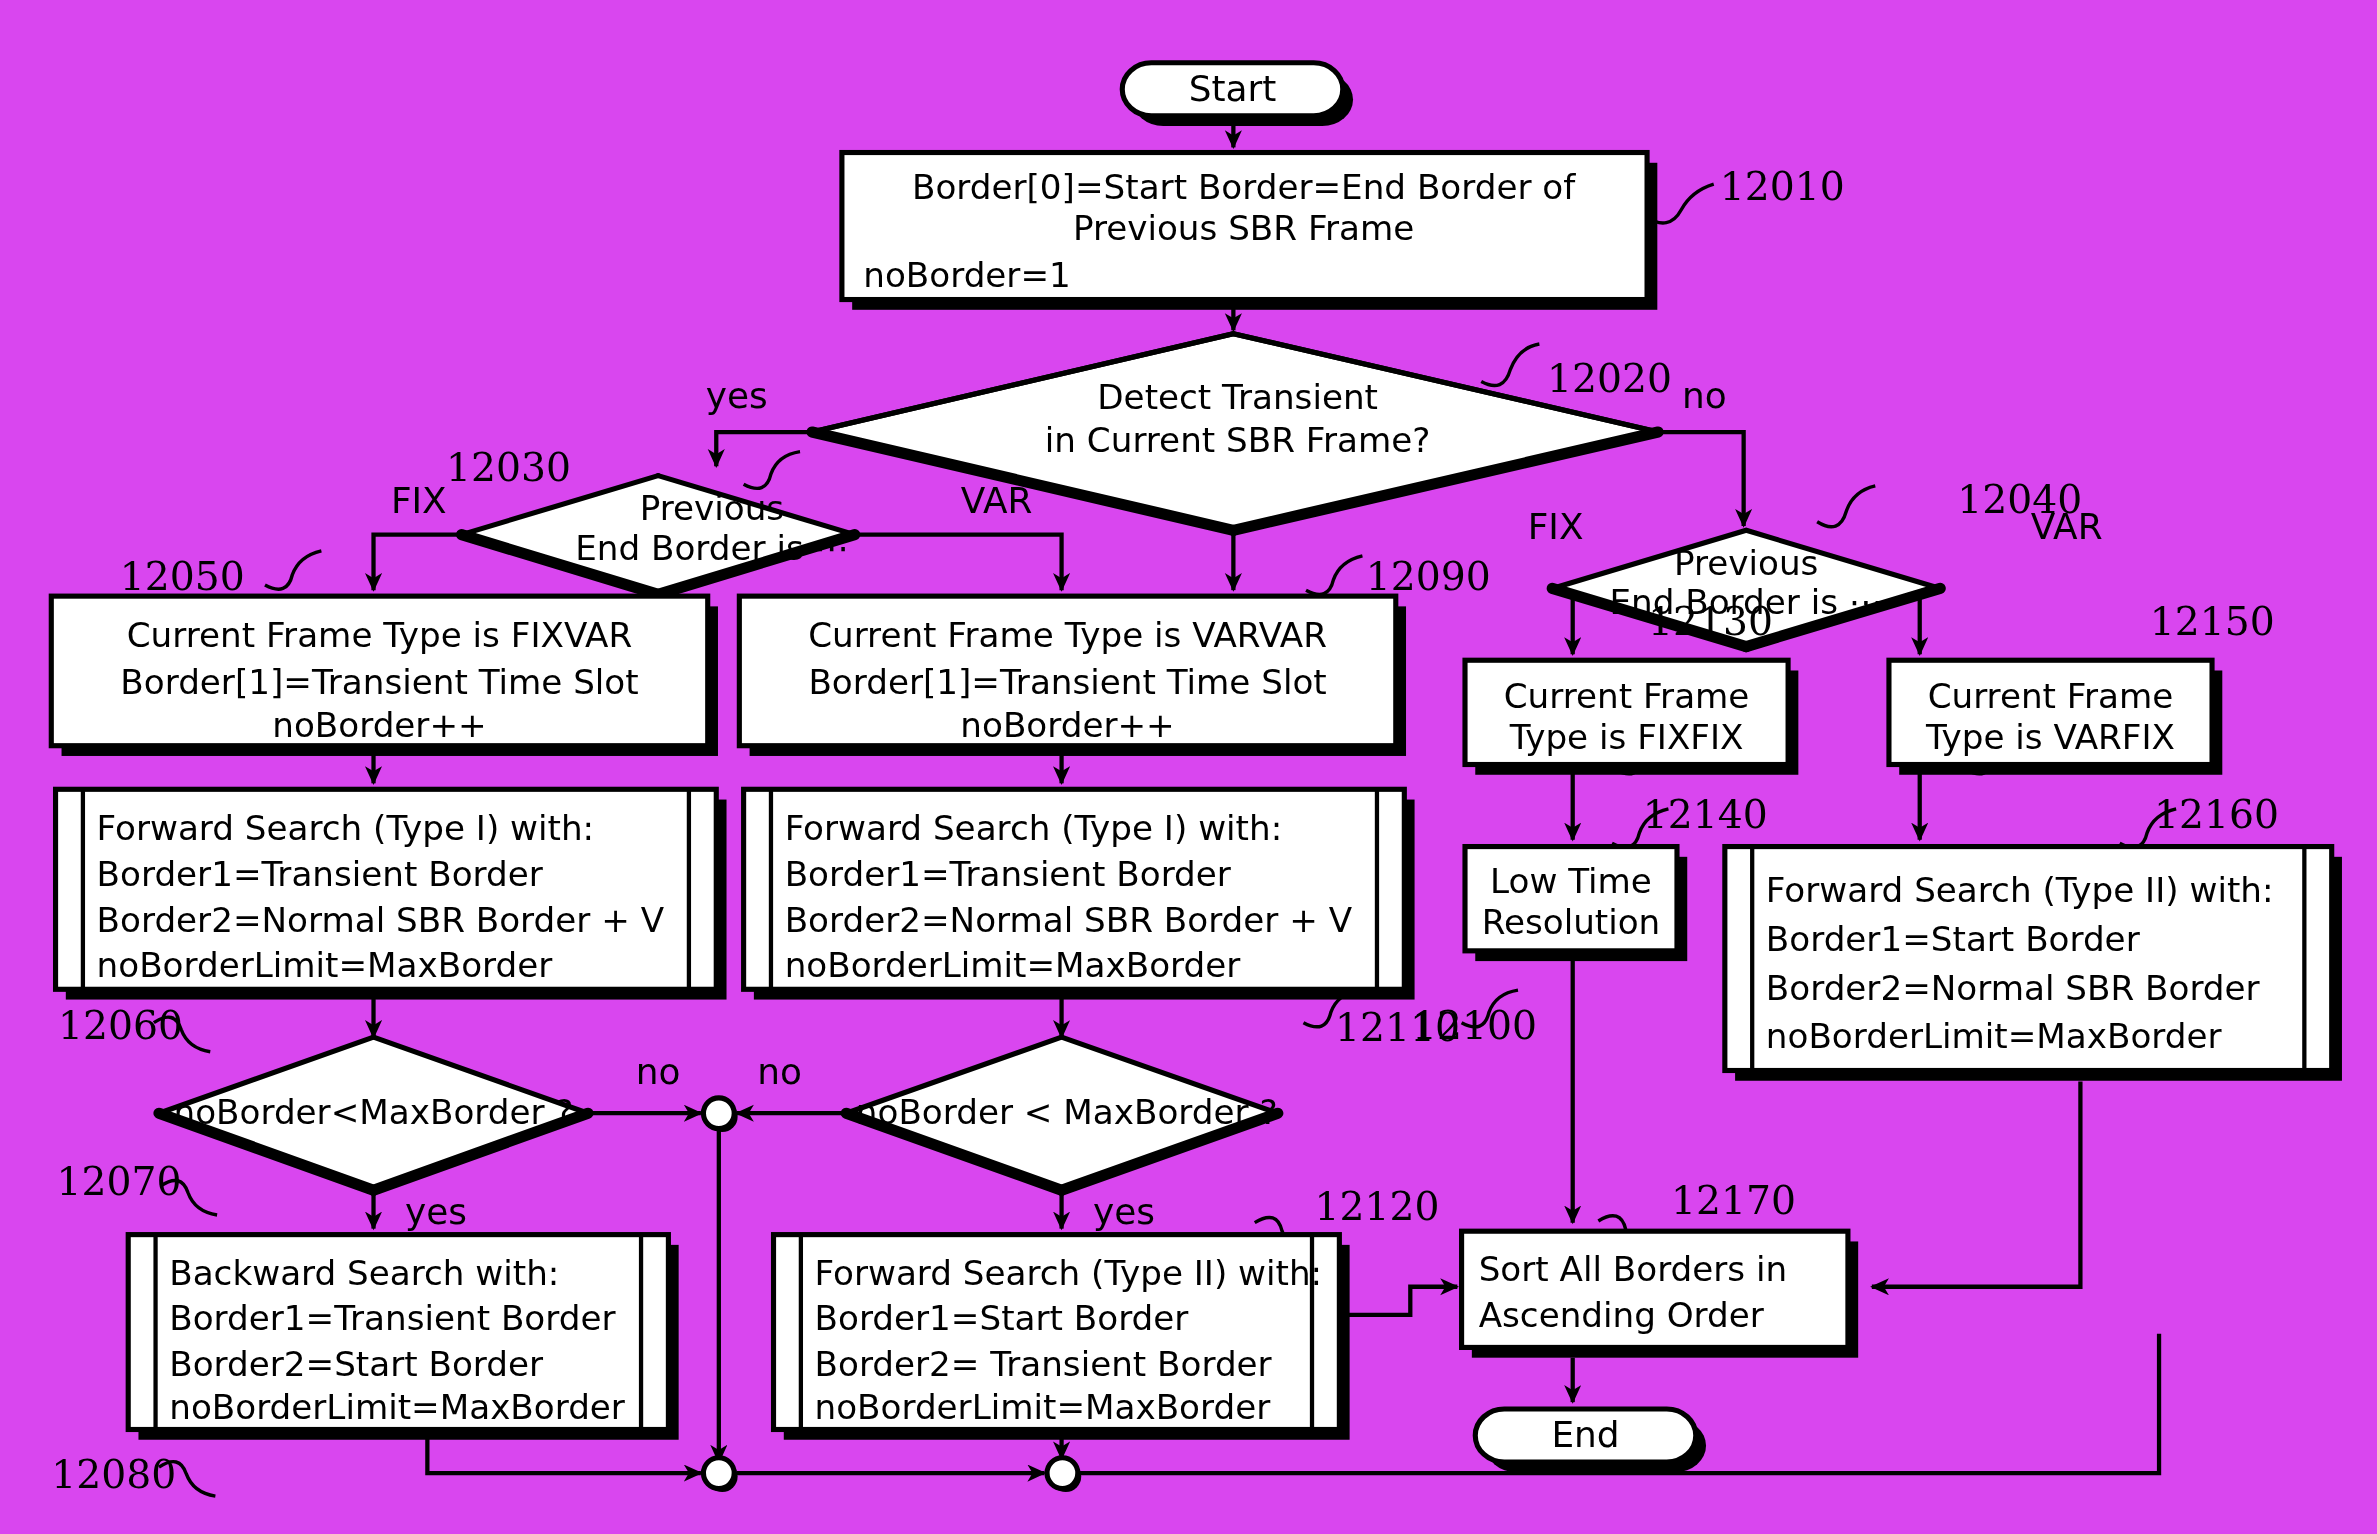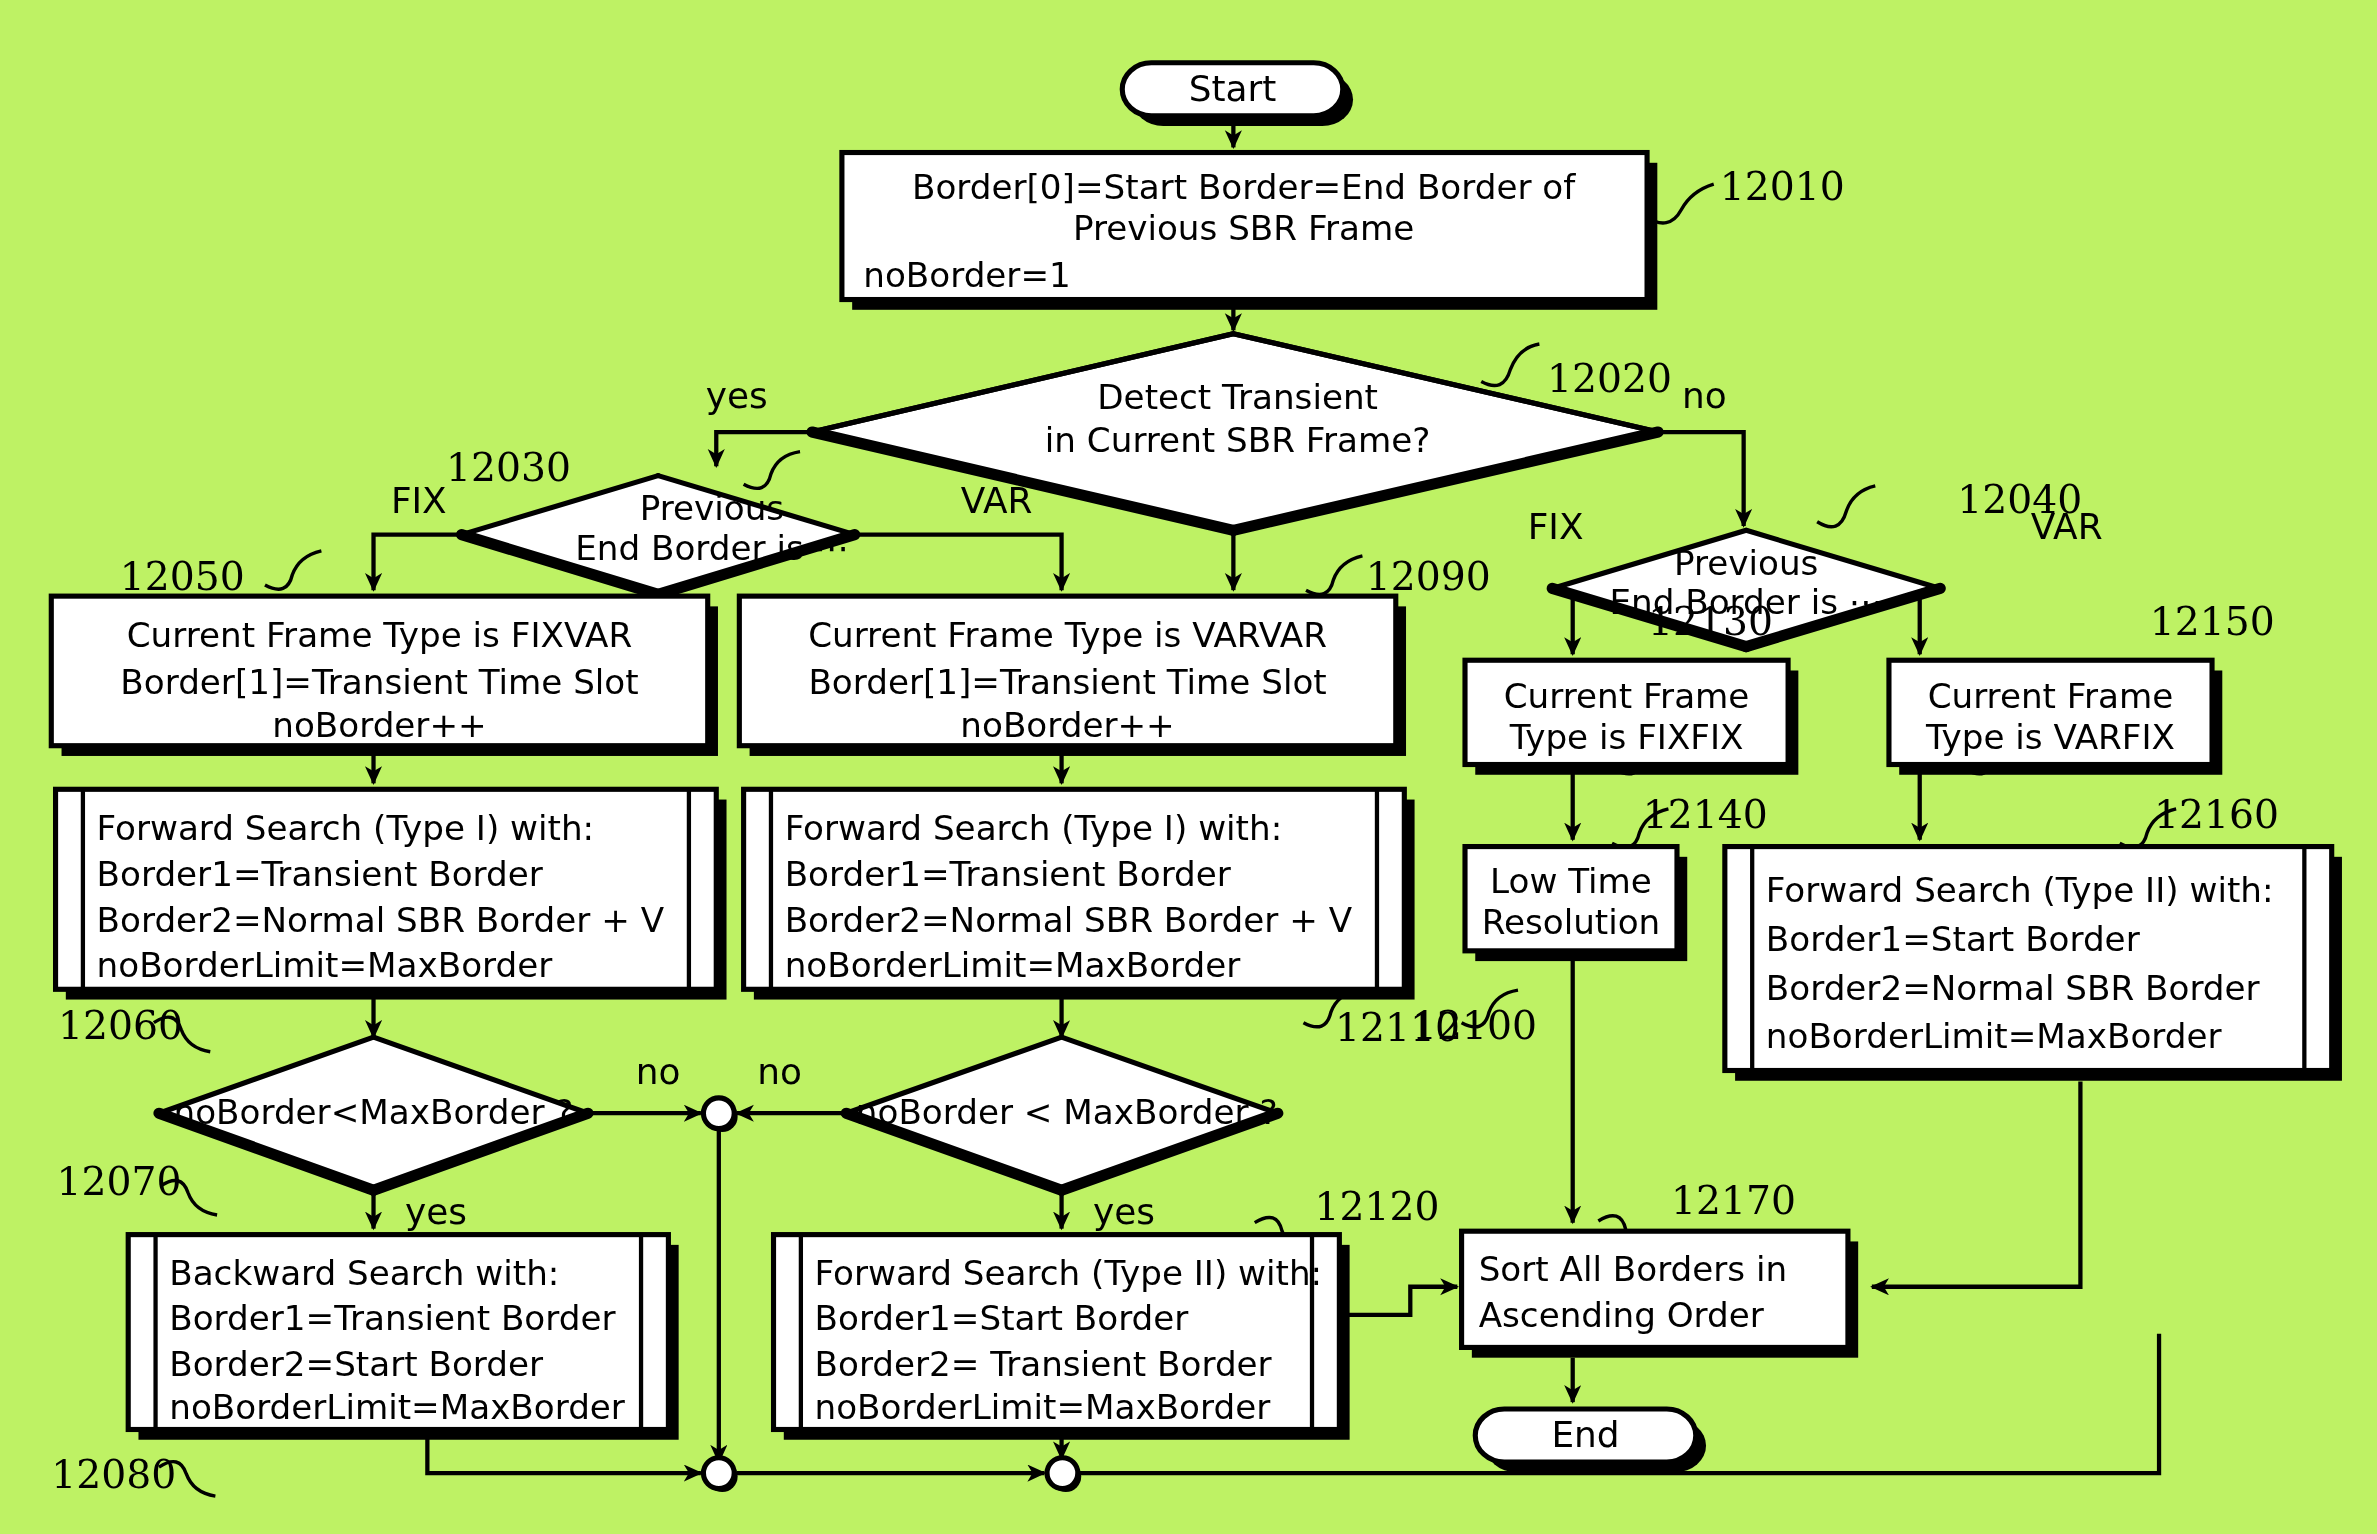--- a/index.html
+++ b/index.html
@@ -1,17 +1,17 @@
 <!DOCTYPE html>
 <html style="font-size:13.7px"><head>
 <meta charset="utf-8">
 <style>
   html,body{margin:0;padding:0;background:#fff;}
   body{font-family:"DejaVu Sans","Liberation Sans",sans-serif;}
-  #stage{position:relative;width:2377px;height:1535px;background:#bef264;overflow:hidden;}
+  #stage{position:relative;width:2377px;height:1535px;background:#d946ef;overflow:hidden;}
   svg{display:block;}
   .nodeText{font-family:"DejaVu Sans","Liberation Sans",sans-serif;font-size:40px;fill:#000;}
   .refText{font-family:"DejaVu Serif","Liberation Serif",serif;font-size:46px;fill:#000;}
   .edgeText{font-family:"DejaVu Sans","Liberation Sans",sans-serif;font-size:42px;fill:#000;}
   .termText{font-family:"DejaVu Sans","Liberation Sans",sans-serif;font-size:42px;fill:#000;}
   .shp{fill:#fff;stroke:#000;stroke-width:6;}
   .shadow{fill:#000;stroke:none;}
   .ln{stroke:#000;stroke-width:5;fill:none;}
   .lnthin{stroke:#000;stroke-width:4;fill:none;}
   .diaHeavy{fill:none;stroke:#000;stroke-width:13;stroke-linecap:round;}

